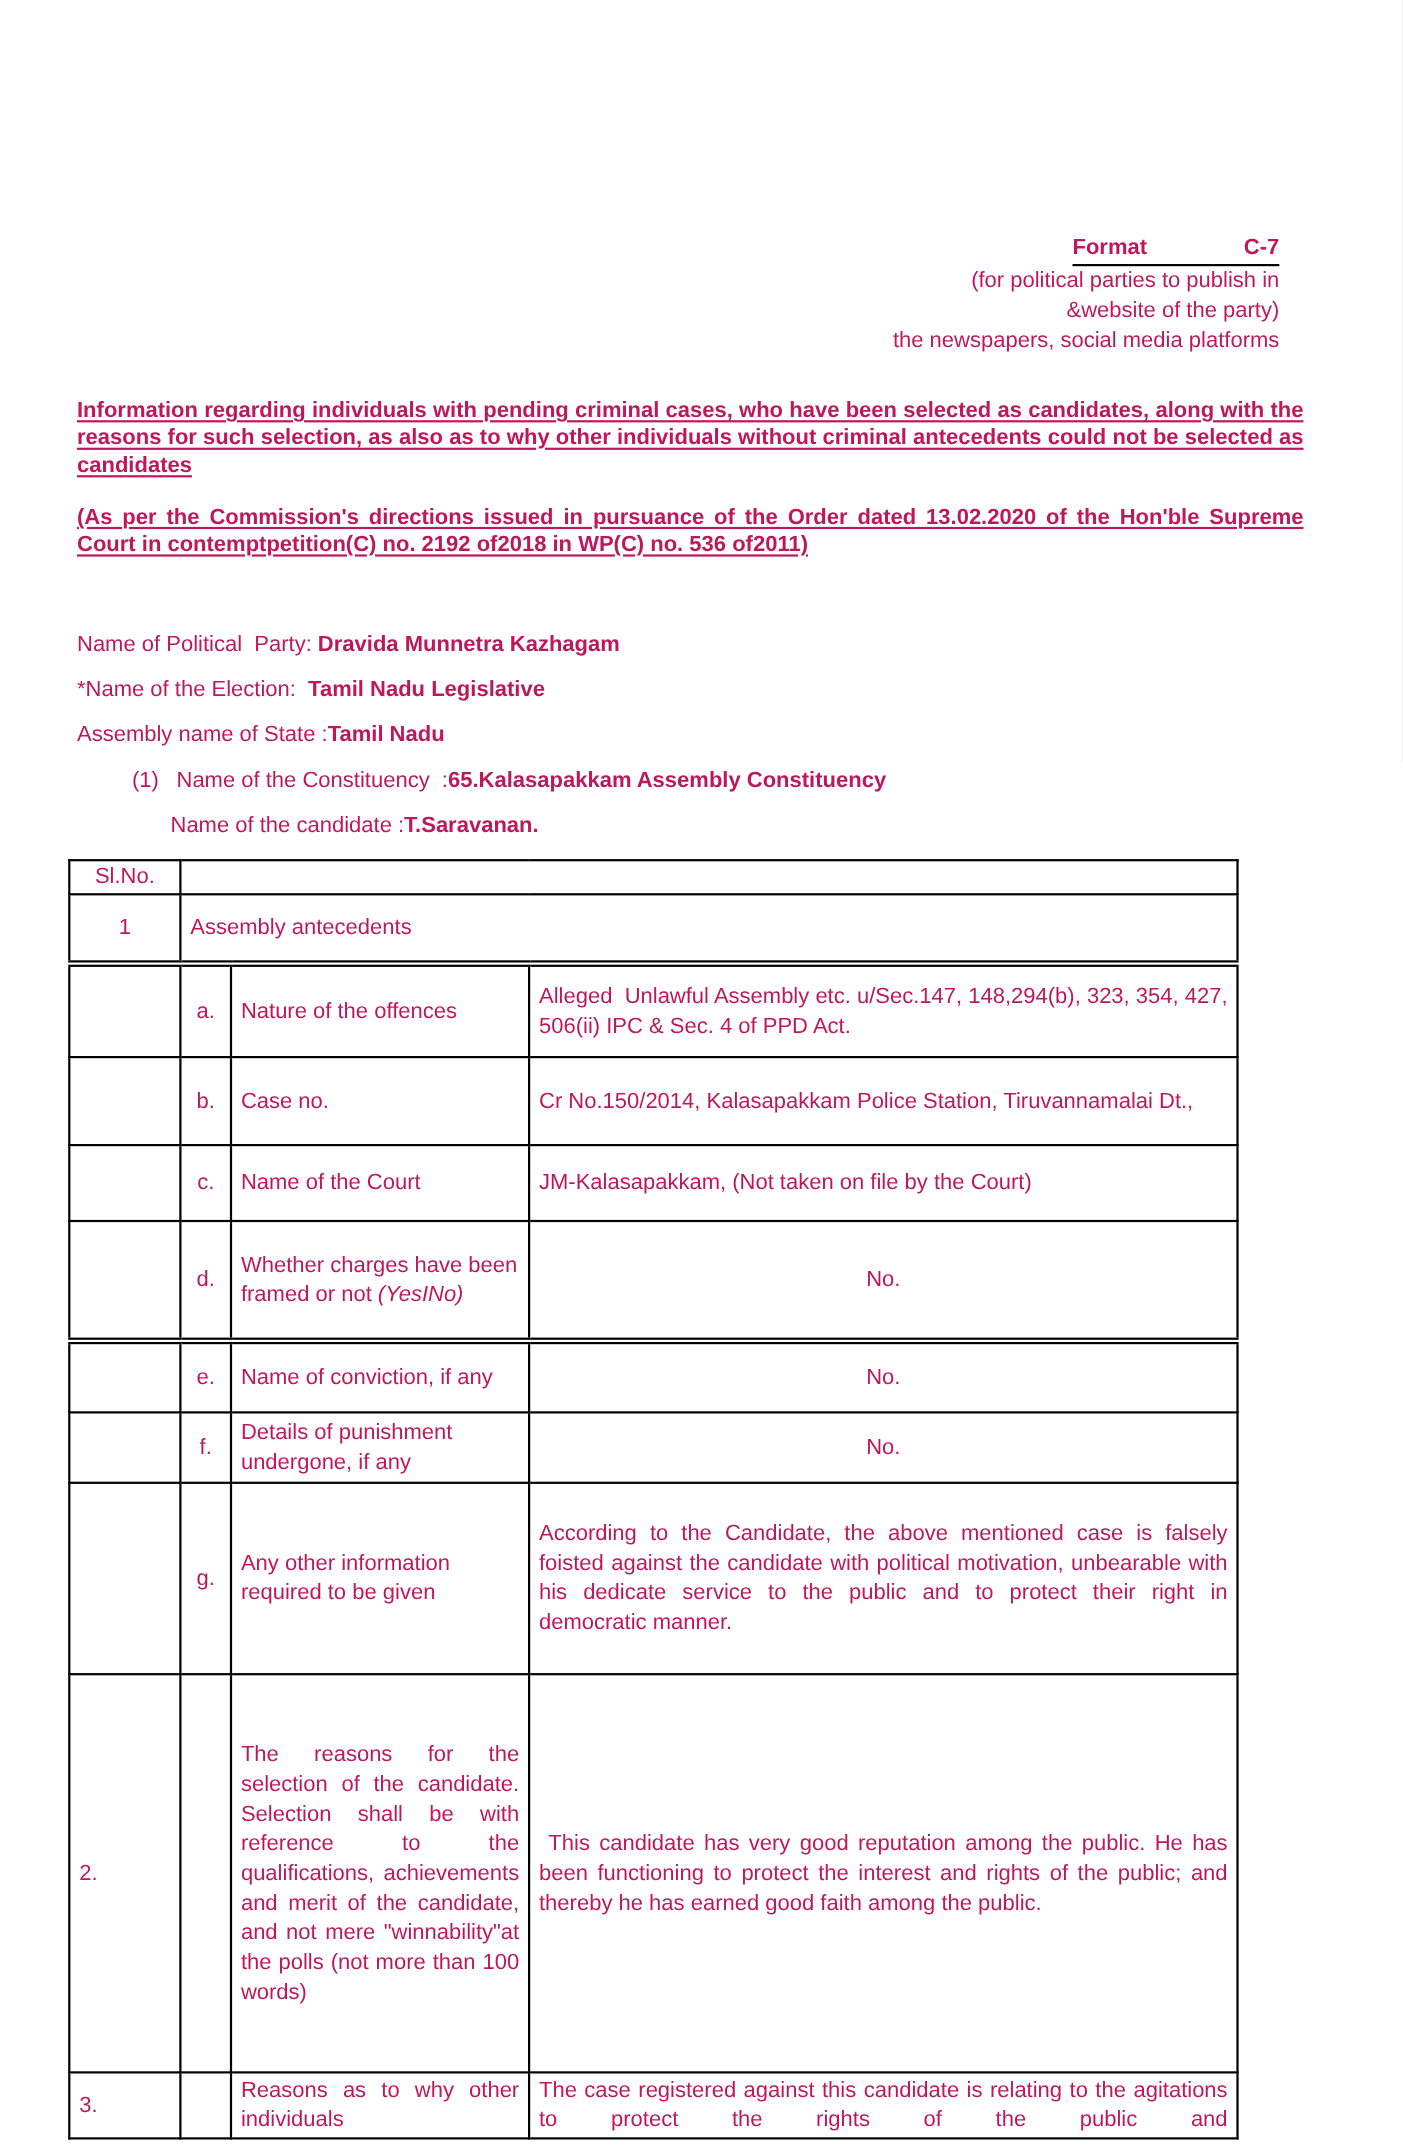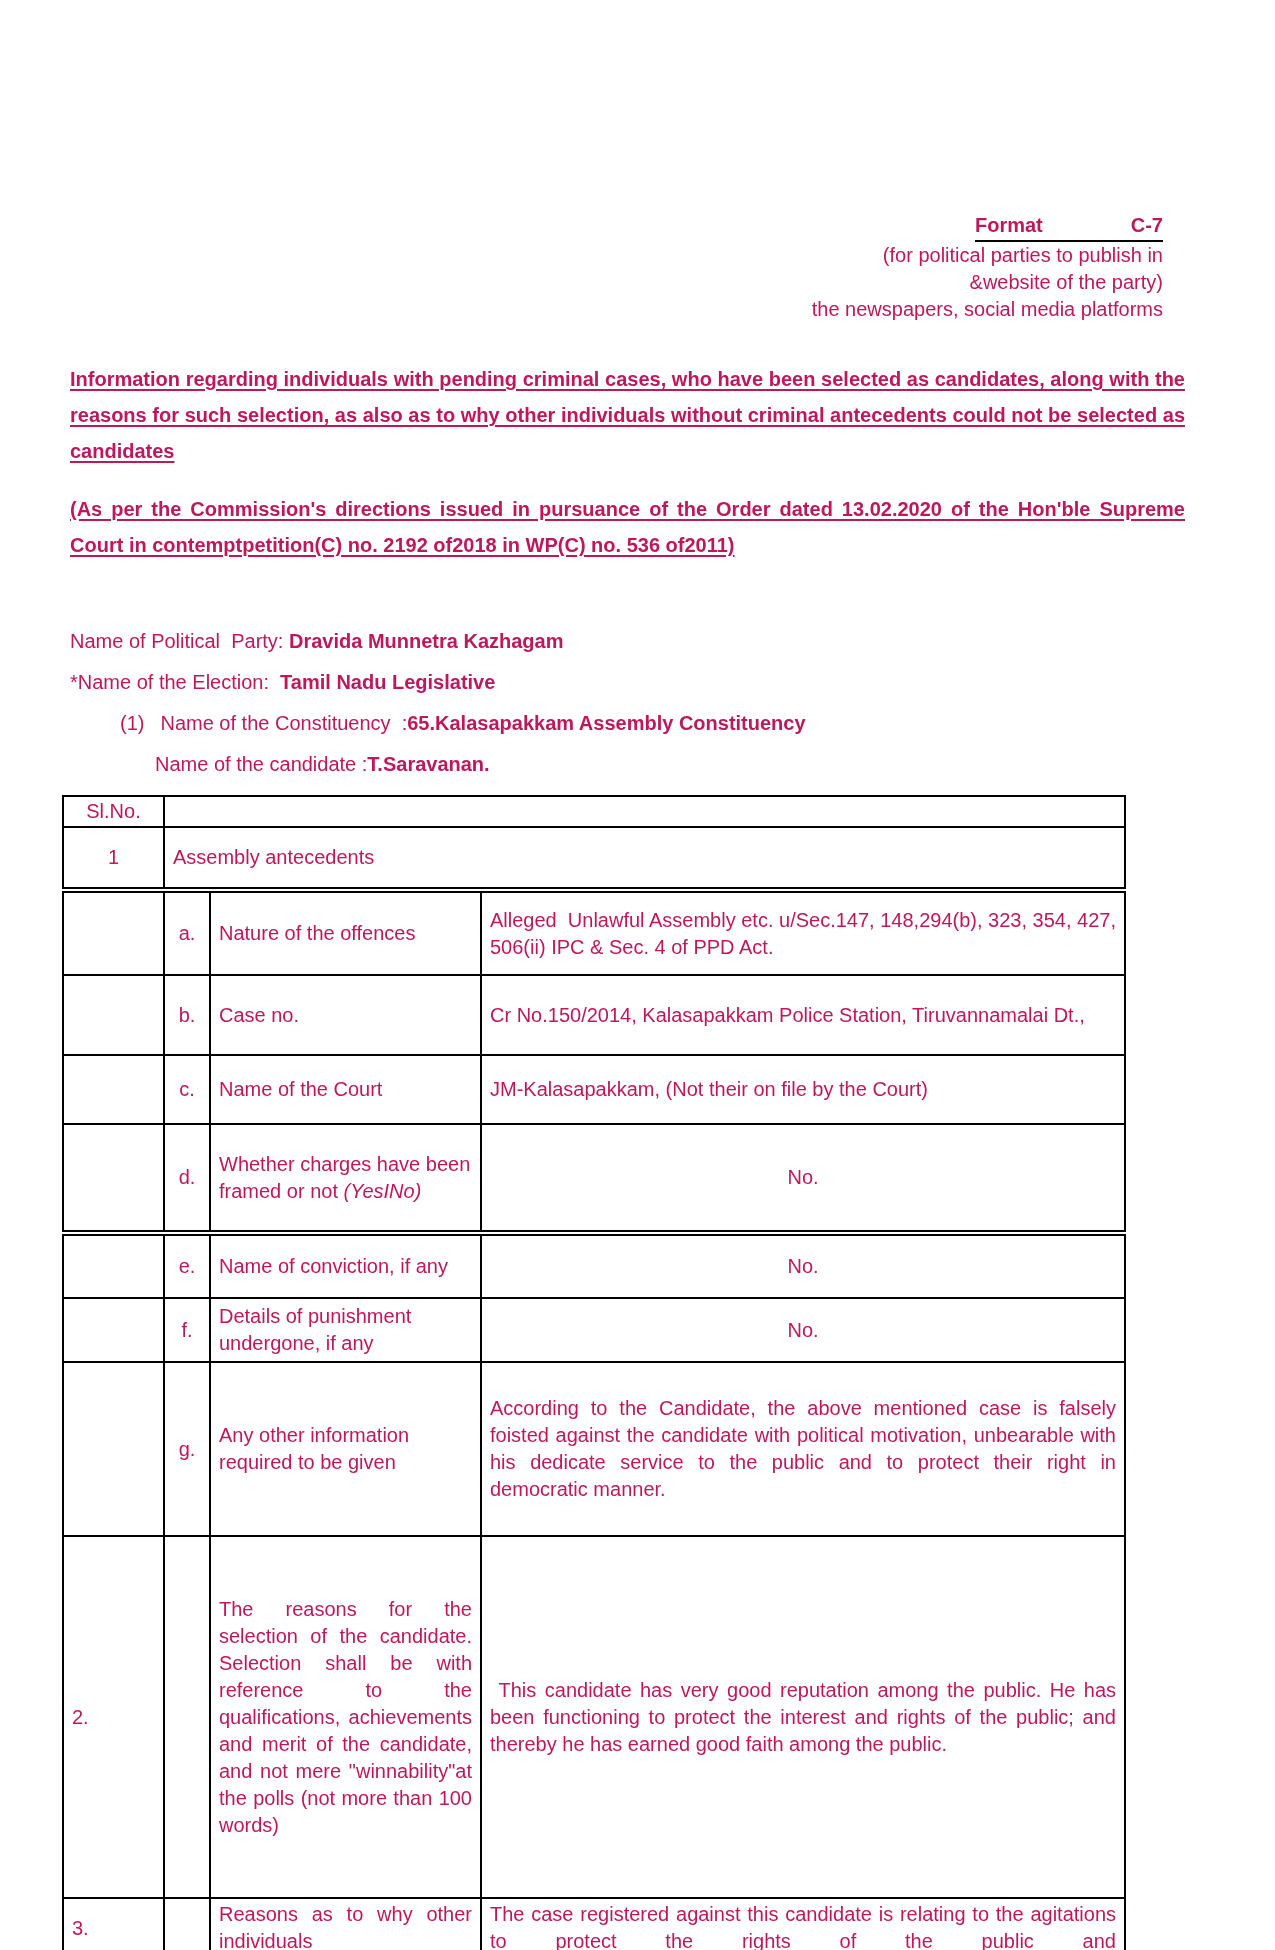--- a/index.html
+++ b/index.html
@@ -29,21 +29,21 @@
   .fmt-gap { display:inline-block; width:88px; }
 
   
   .title-para, .order-para {
     margin-left:70px; margin-right:90px;
     font-weight:bold;
     text-decoration:underline;
     text-decoration-thickness:2px;
     text-underline-offset:3px;
     text-align:justify;
-    line-height:36px;
+    line-height:25px;
   }
   .title-para { margin-top:38px; }
   .order-para { margin-top:22px; }
 
   
   .fields { margin:68px 90px 0 70px; }
   .field-line { line-height:21px; margin-bottom:20px; white-space:pre-wrap; }
   .field-line b { font-weight:bold; }
   .indent-1 { padding-left:50px; }
   .indent-2 { padding-left:85px; }
@@ -103,20 +103,21 @@
     <div>the newspapers, social media platforms</div>
   </div>
 
   <div class="title-para">Information regarding individuals with pending criminal cases, who have been selected as candidates, along with the reasons for such selection, as also as to why other individuals without criminal antecedents could not be selected as candidates</div>
 
   <div class="order-para">(As per the Commission's directions issued in pursuance of the Order dated 13.02.2020 of the Hon'ble Supreme Court in contemptpetition(C) no. 2192 of2018 in WP(C) no. 536 of2011)</div>
 
   <div class="fields">
     <div class="field-line"><span>Name of Political&nbsp; Party: </span><b>Dravida Munnetra Kazhagam</b></div>
     <div class="field-line"><span>*Name of the Election:&nbsp; </span><b>Tamil Nadu Legislative</b></div>
+    <div class="field-line"><span>Assembly name of State :</span><b>Tamil Nadu</b></div>
     <div class="field-line indent-1"><span>(1)</span><span class="num-gap"></span><span>Name of the Constituency&nbsp; :</span><b>65.Kalasapakkam Assembly Constituency</b></div>
     <div class="field-line indent-2"><span>Name of the candidate :</span><b>T.Saravanan.</b></div>
   </div>
 
   <table class="main">
     <colgroup>
       <col class="col-sl">
         <col class="col-letter">
         <col class="col-label">
         <col class="col-value">
@@ -139,21 +140,21 @@
     <tr class="h76">
       <td></td>
       <td class="c-center">b.</td>
       <td>Case no.</td>
       <td>Cr No.150/2014, Kalasapakkam Police Station, Tiruvannamalai Dt.,</td>
     </tr>
     <tr class="h65">
       <td></td>
       <td class="c-center">c.</td>
       <td>Name of the Court</td>
-      <td>JM-Kalasapakkam, (Not their on file by the Court)</td>
+      <td>JM-Kalasapakkam, (Not taken on file by the Court)</td>
     </tr>
     <tr class="h103">
       <td></td>
       <td class="c-center">d.</td>
       <td><span>Whether charges have been framed or not</span><i>&nbsp;(YesINo)</i></td>
       <td class="c-center">No.</td>
     </tr>
     <tr class="h59 row-e">
       <td></td>
       <td class="c-center">e.</td>

